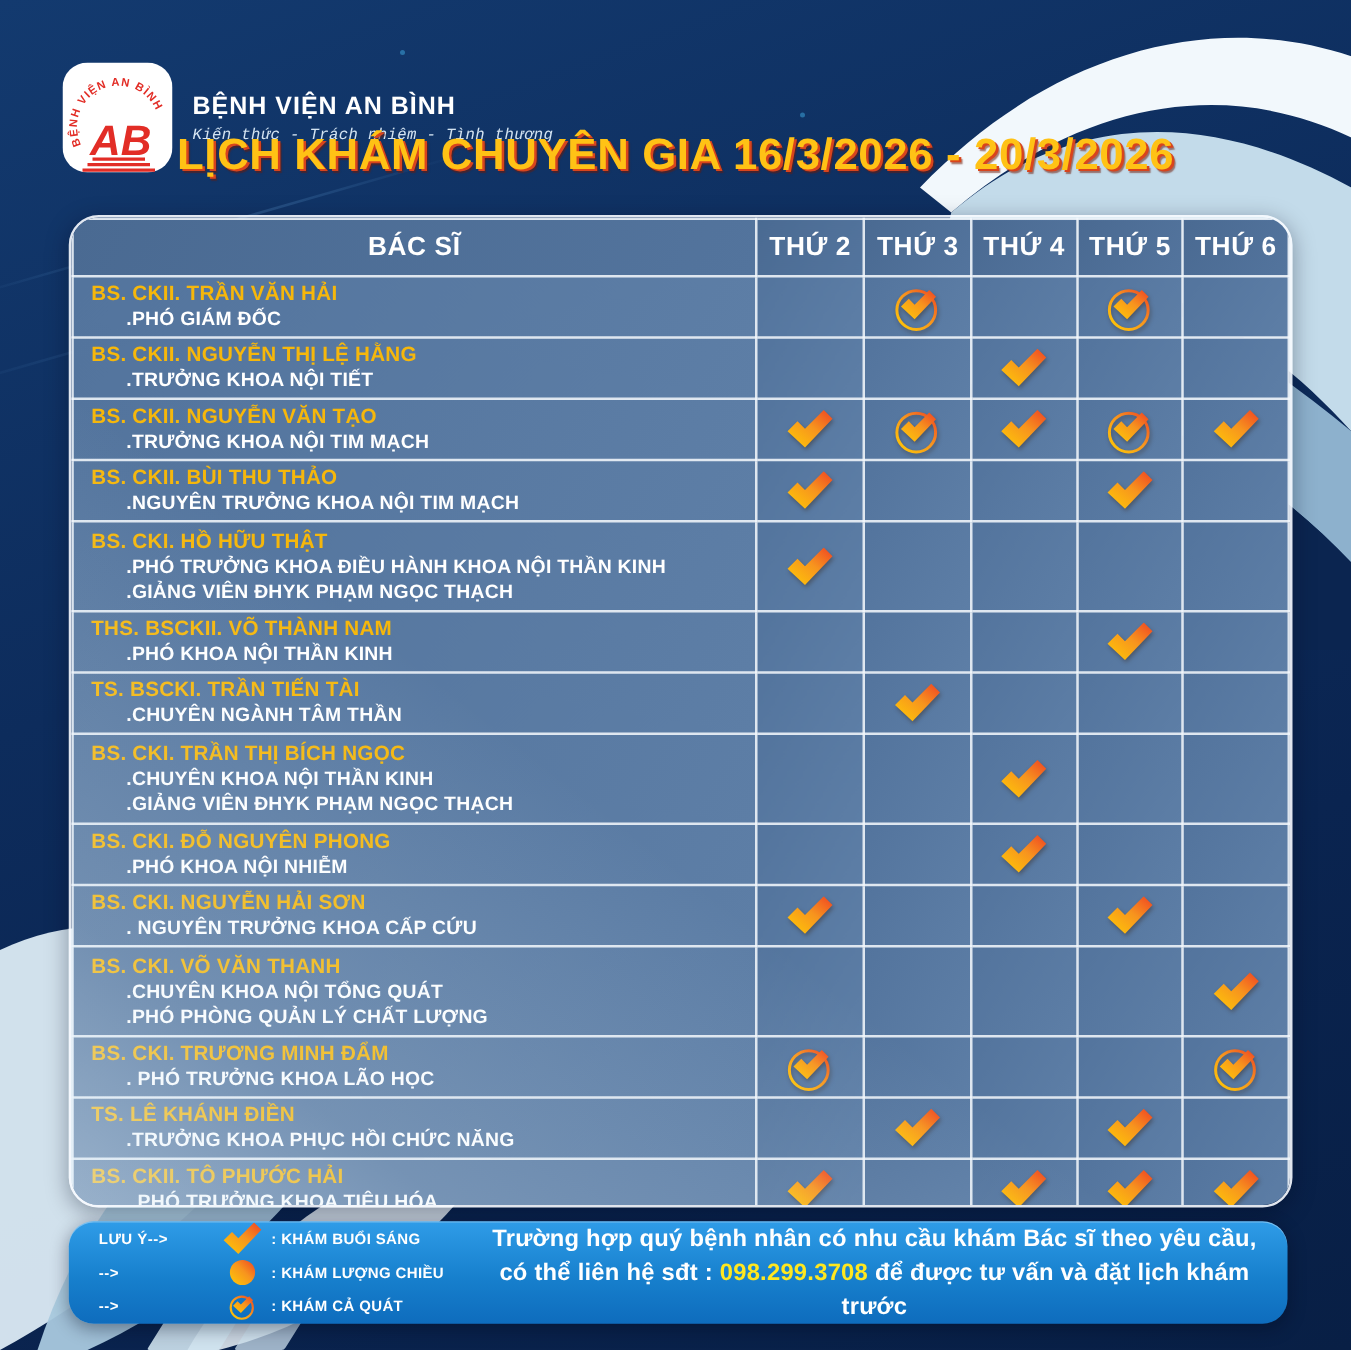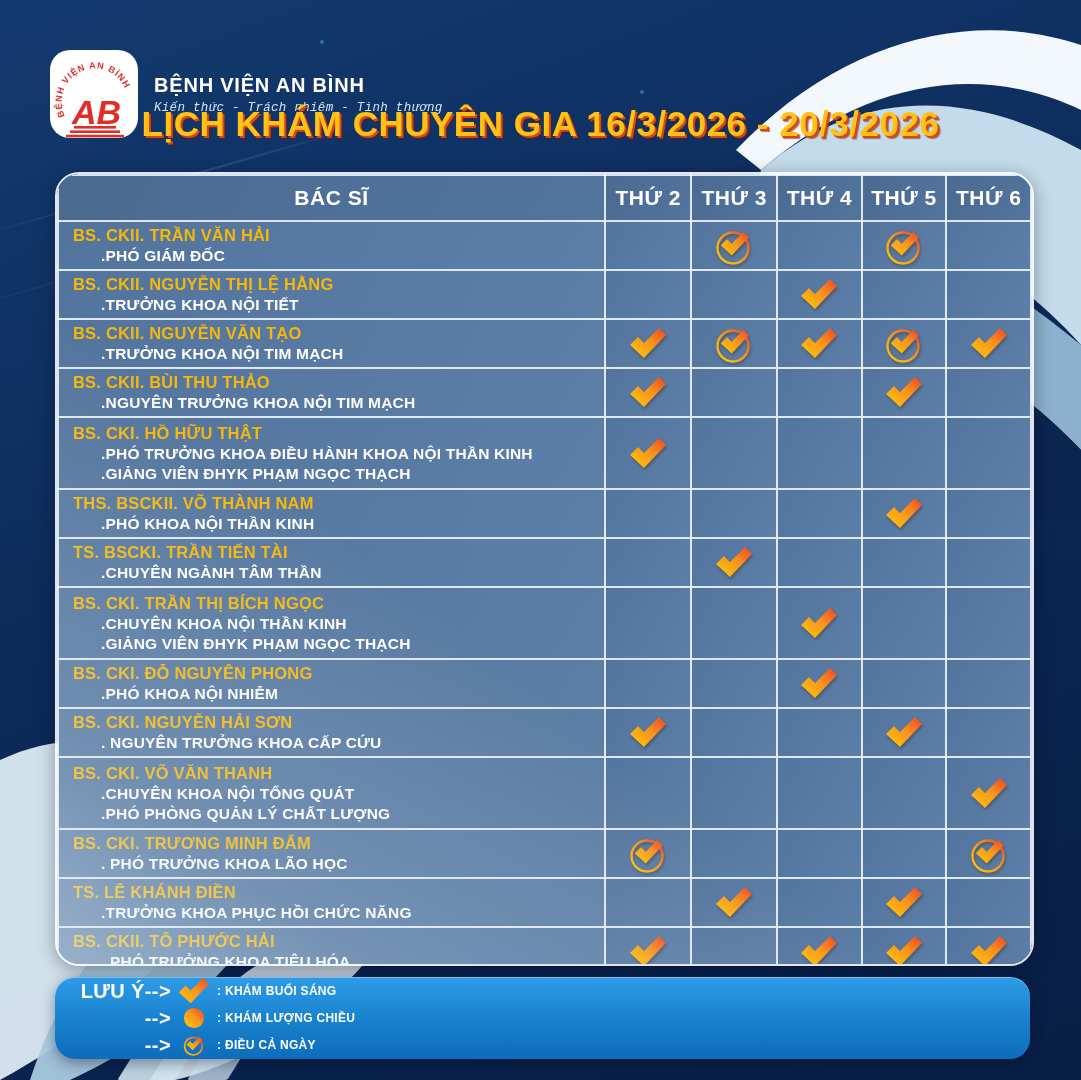--- a/index.html
+++ b/index.html
@@ -37,21 +37,21 @@
   .mark svg{filter:drop-shadow(1.5px 2px 1.5px rgba(45,20,0,.35));vertical-align:middle;}
   .table-wash{position:absolute;inset:0;pointer-events:none;
     background:linear-gradient(38deg,rgba(222,238,248,.50) 0%,rgba(222,238,248,.22) 15%,rgba(222,238,248,0) 42%);}
   
   .note-box{position:absolute;left:55px;top:977px;width:975px;height:82px;z-index:5;
     border-radius:20px;background:linear-gradient(180deg,#2f9ce8 0%,#1780cd 55%,#0e6cbd 100%);
     box-shadow:0 4px 14px rgba(0,10,30,.4), inset 0 1px 0 rgba(255,255,255,.35);
     display:flex;align-items:center;padding:0 20px 0 24px;box-sizing:border-box;}
   .legend{width:310px;display:flex;flex-direction:column;gap:2px;}
   .lg-row{display:flex;align-items:center;height:25px;}
-  .lg-prefix{width:92px;text-align:right;color:#fff;font-size:20px;font-weight:800;letter-spacing:.4px;white-space:pre;}
+  .lg-prefix{width:92px;color:#fff;font-size:12px;font-weight:800;letter-spacing:.4px;white-space:pre;}
   .lg-icon{width:46px;display:flex;justify-content:center;align-items:center;}
   .lg-label{color:#fff;font-size:12px;font-weight:800;letter-spacing:.3px;}
   .note-text{flex:1;color:#fff;font-size:19px;font-weight:700;line-height:27px;letter-spacing:.2px;text-align:center;}
   .phone{color:#ffe71f;font-weight:800;}
   .hidden-defs{position:absolute;width:0;height:0;}
 </style>
 </head>
 <body>
 
 <svg class="hidden-defs" aria-hidden="true">
@@ -486,18 +486,22 @@
       <div class="lg-row">
         <span class="lg-prefix">--&gt;</span>
         <span class="lg-icon">
           <svg width="24" height="24" viewBox="0 0 42 42">
             <circle cx="20" cy="23" r="15.5" fill="none" stroke="url(#g-check)" stroke-width="3"></circle>
             <g transform="translate(7,7) scale(0.78)">
                 <polygon points="1,17 9,9 15,15 30,0 37,7 15,30" fill="url(#g-check)"></polygon>
               </g>
           </svg>
         </span>
-        <span class="lg-label">: ĐIỀU CẢ NGÀY</span>
+        <span class="lg-label">: KHÁM CẢ QUÁT</span>
       </div>
     </div>
+    <div class="note-text">
+      <div>Trường hợp quý bệnh nhân có nhu cầu khám Bác sĩ theo yêu cầu,</div>
+      <div><span>có thể liên hệ sđt : </span><span class="phone">098.299.3708</span><span> để được tư vấn và đặt lịch khám trước</span></div>
+    </div>
   </div>
 
 </div>
 
 </body></html>

